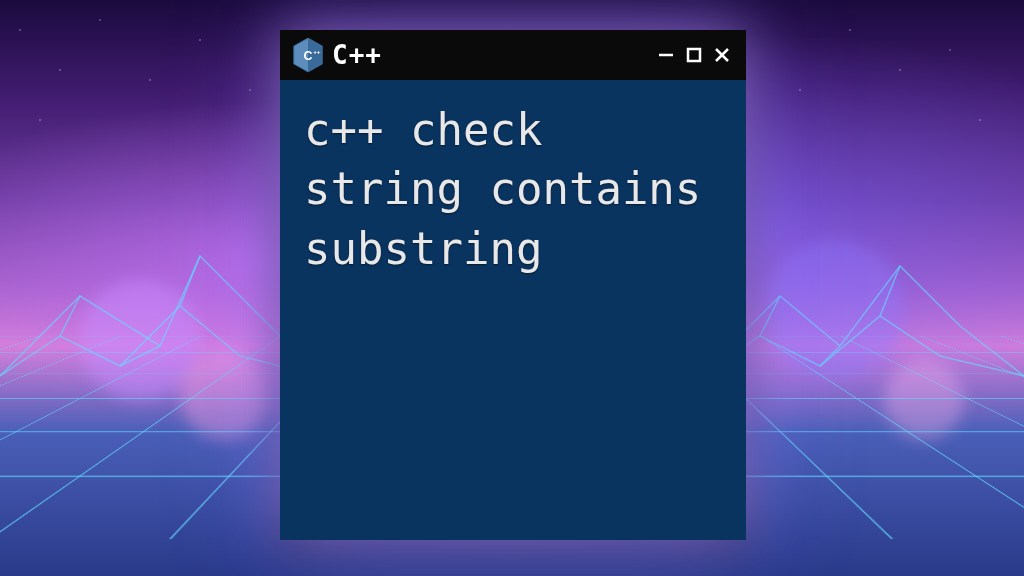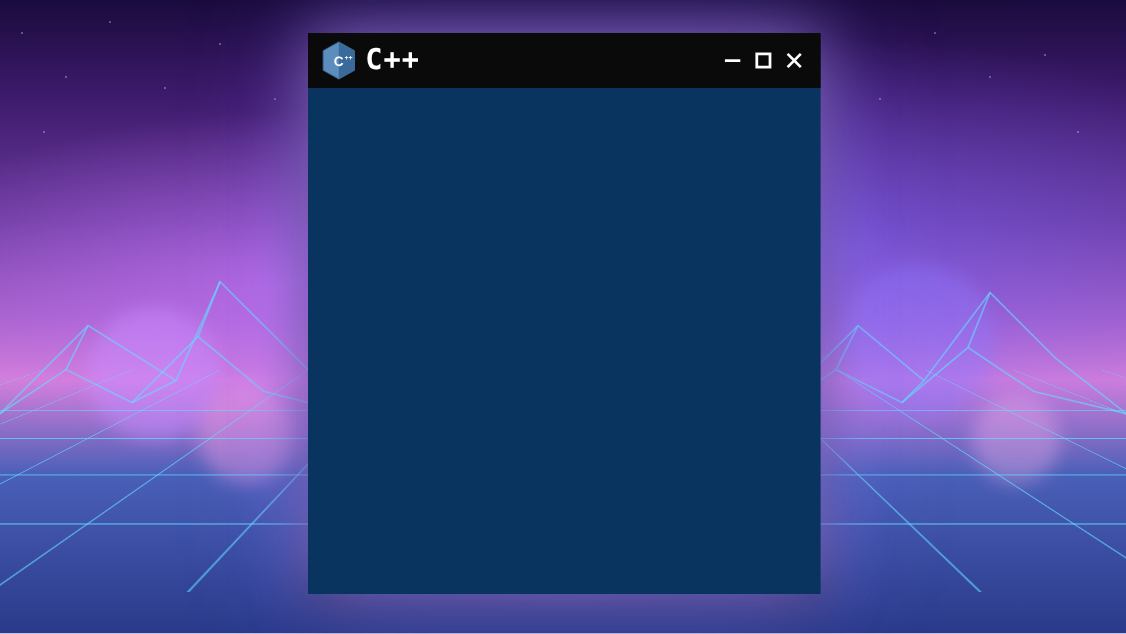--- a/index.html
+++ b/index.html
@@ -216,13 +216,16 @@
           </svg>
       </div>
       <div class="window-control">
         <svg width="18" height="18" viewBox="0 0 18 18">
             <line x1="3" y1="3" x2="15" y2="15" stroke="white" stroke-width="2.5"></line>
             <line x1="15" y1="3" x2="3" y2="15" stroke="white" stroke-width="2.5"></line>
           </svg>
       </div>
     </div>
   </div>
+  <div class="terminal-body">
+    <div class="terminal-line">c++ check string contains substring</div>
+  </div>
 </div>
 
 </body></html>

